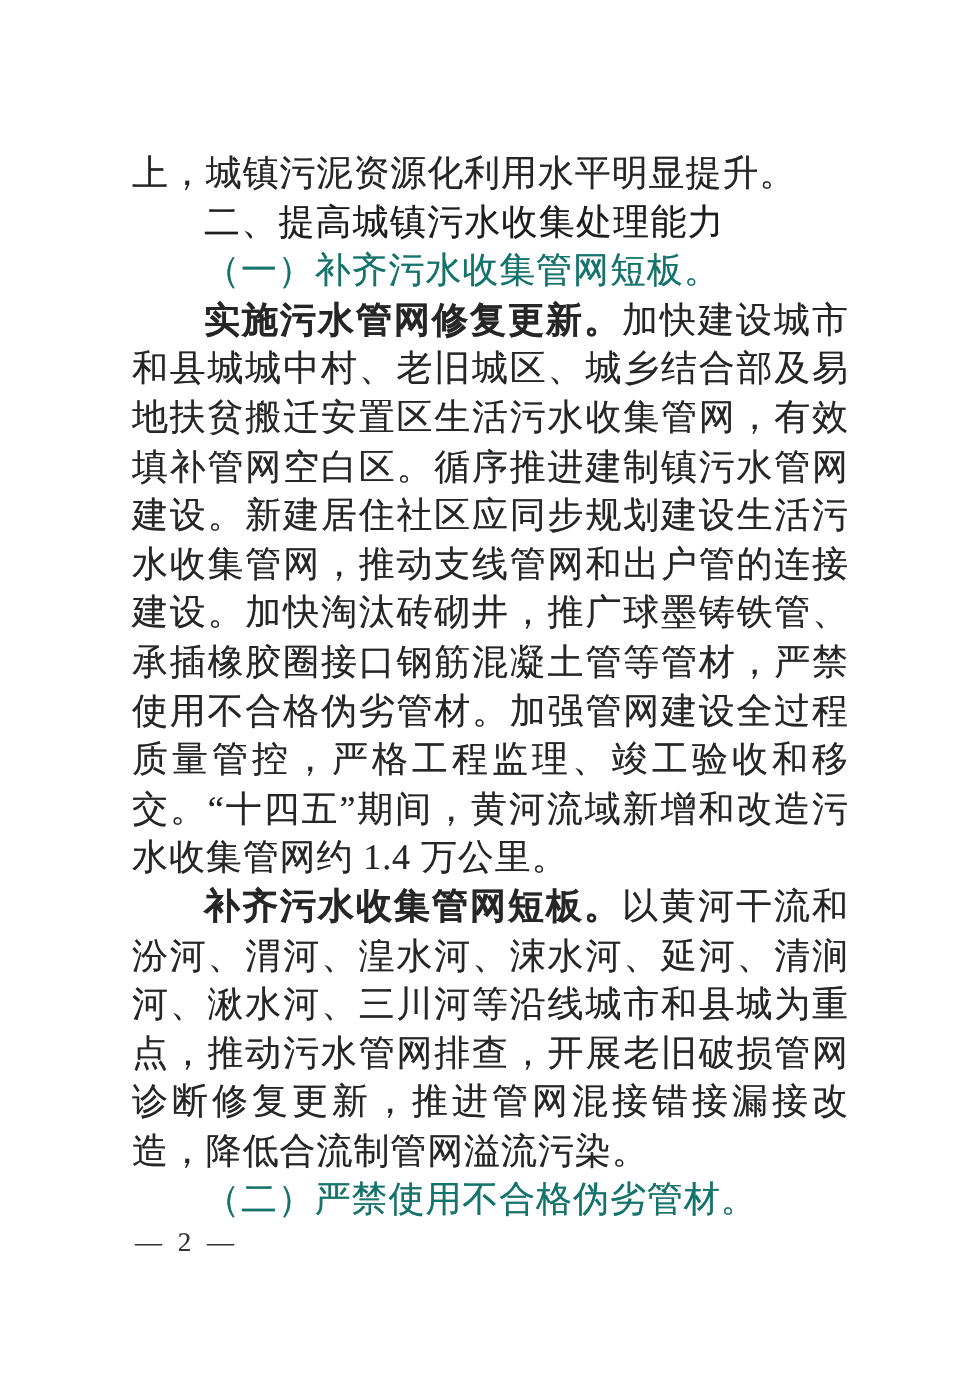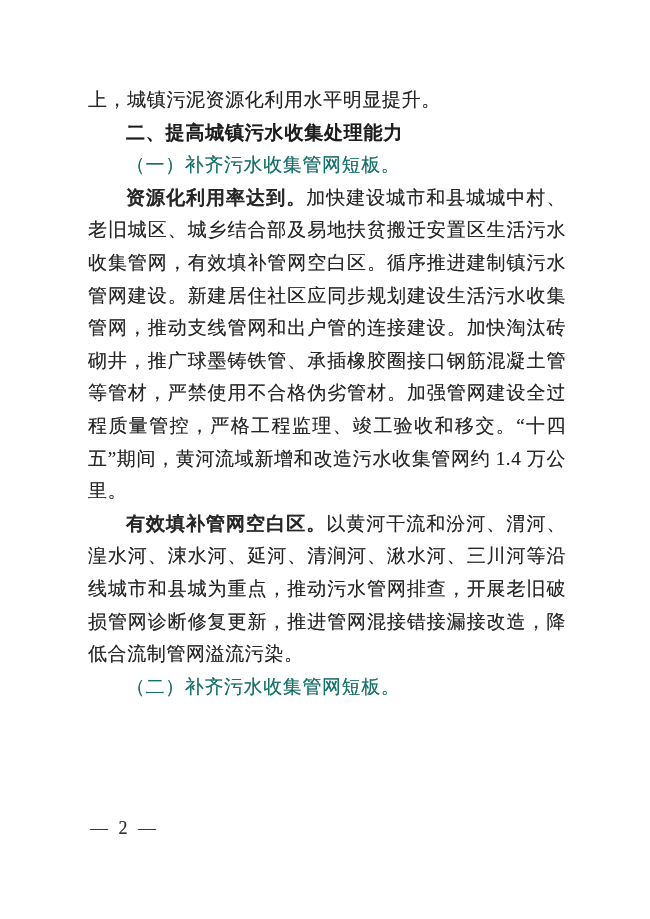--- a/index.html
+++ b/index.html
@@ -12,44 +12,44 @@
     width: 650px;
     height: 919px;
     background: #ffffff;
     overflow: hidden;
     font-family: "Liberation Serif", "DejaVu Serif", serif;
     color: #262626;
   }
   .content {
     position: absolute;
     left: 88px;
-    top: 84px;
+    top: 100px;
     width: 478px;
-    font-size: 19px;
+    font-size: 24px;
     line-height: 32.6px;
     text-align: justify;
     text-justify: inter-character;
     letter-spacing: 0.6px;
     text-shadow: 0 0 0.4px rgba(40,40,40,0.55);
   }
   .para {
     margin: 0;
     text-indent: 2em;
   }
   .para.no-indent {
     text-indent: 0;
   }
   .lead {
     font-weight: bold;
   }
   .heading {
     margin: 0;
     text-indent: 2em;
     font-family: "Liberation Sans", "DejaVu Sans", sans-serif;
-    font-weight: bold;
+    font-weight: normal;
     letter-spacing: 0.8px;
     color: #1d1d1d;
   }
   .kai {
     margin: 0;
     text-indent: 2em;
     color: #0f766e;
   }
   .page-number {
     position: absolute;
@@ -74,29 +74,29 @@
 
     <p class="heading">
       <span>二、提高城镇污水收集处理能力</span>
     </p>
 
     <p class="kai">
       <span>（一）补齐污水收集管网短板。</span>
     </p>
 
     <p class="para">
-      <span class="lead">资源化利用率达到。</span><span>加快建设城市和县城城中村、老旧城区、城乡结合部及易地扶贫搬迁安置区生活污水收集管网，有效填补管网空白区。循序推进建制镇污水管网建设。新建居住社区应同步规划建设生活污水收集管网，推动支线管网和出户管的连接建设。加快淘汰砖砌井，推广球墨铸铁管、承插橡胶圈接口钢筋混凝土管等管材，严禁使用不合格伪劣管材。加强管网建设全过程质量管控，严格工程监理、竣工验收和移交。“十四五”期间，黄河流域新增和改造污水收集管网约 1.4 万公里。</span>
+      <span class="lead">实施污水管网修复更新。</span><span>加快建设城市和县城城中村、老旧城区、城乡结合部及易地扶贫搬迁安置区生活污水收集管网，有效填补管网空白区。循序推进建制镇污水管网建设。新建居住社区应同步规划建设生活污水收集管网，推动支线管网和出户管的连接建设。加快淘汰砖砌井，推广球墨铸铁管、承插橡胶圈接口钢筋混凝土管等管材，严禁使用不合格伪劣管材。加强管网建设全过程质量管控，严格工程监理、竣工验收和移交。“十四五”期间，黄河流域新增和改造污水收集管网约 1.4 万公里。</span>
     </p>
 
     <p class="para">
-      <span class="lead">有效填补管网空白区。</span><span>以黄河干流和汾河、渭河、湟水河、涑水河、延河、清涧河、湫水河、三川河等沿线城市和县城为重点，推动污水管网排查，开展老旧破损管网诊断修复更新，推进管网混接错接漏接改造，降低合流制管网溢流污染。</span>
+      <span class="lead">补齐污水收集管网短板。</span><span>以黄河干流和汾河、渭河、湟水河、涑水河、延河、清涧河、湫水河、三川河等沿线城市和县城为重点，推动污水管网排查，开展老旧破损管网诊断修复更新，推进管网混接错接漏接改造，降低合流制管网溢流污染。</span>
     </p>
 
     <p class="kai">
-      <span>（二）补齐污水收集管网短板。</span>
+      <span>（二）严禁使用不合格伪劣管材。</span>
     </p>
 
     <p class="para">
       
     </p>
 
   </div>
 
   <div class="page-number">— 2 —</div>
 </div>

